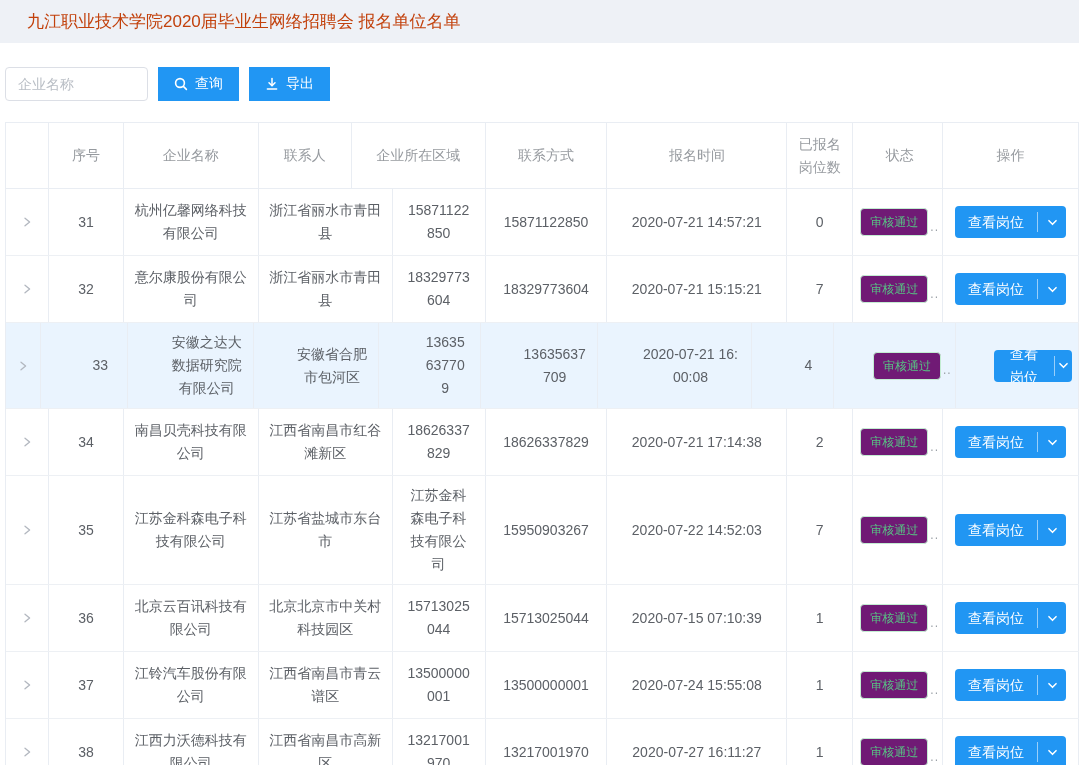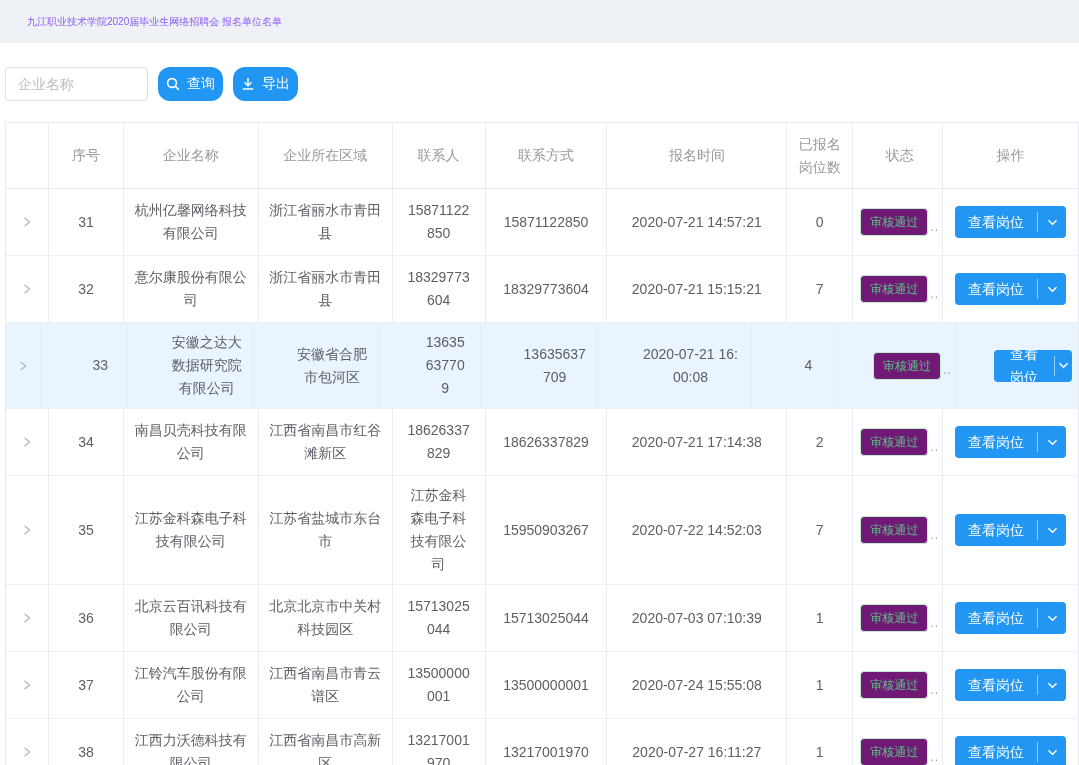--- a/index.html
+++ b/index.html
@@ -9,40 +9,40 @@
     font-family: "Liberation Sans", "DejaVu Sans", sans-serif;
   }
   
   .titlebar {
     height: 43px; width: 100%;
     background: #eef1f6;
     display: flex; align-items: center;
     padding-left: 27px;
   }
   .titlebar .title {
-    font-size: 10px; color: #8b5cf6;
+    font-size: 17px; color: #c2410c;
   }
   
   .toolbar {
     margin: 24px 0 0 5px;
     display: flex; align-items: center;
   }
   .company-input {
     width: 143px; height: 34px;
     border: 1px solid #dcdfe6; border-radius: 4px;
     padding: 0 12px; font-size: 14px; color: #5f6368;
     outline: none;
   }
   .company-input::placeholder { color: #b9bec5; }
   .btn {
     height: 34px; margin-left: 10px;
     display: inline-flex; align-items: center; justify-content: center;
-    gap: 7px; padding: 0 8px;
+    gap: 7px; padding: 0 16px;
     background: var(--accent); color: #ffffff;
-    border: none; border-radius: 12px;
+    border: none; border-radius: 0;
     font-size: 14px; cursor: pointer;
     font-family: inherit;
   }
   .btn svg { display: block; }
   
   .table {
     margin: 21px 0 0 5px;
     width: 1074px;
     border-top: 1px solid #e9edf3;
     border-left: 1px solid #e9edf3;
@@ -142,22 +142,22 @@
     <span>导出</span>
   </button>
 </div>
 
 <div class="table">
   <div class="thead">
     <div class="tr">
       <div class="th col-expand"></div>
       <div class="th col-seq">序号</div>
       <div class="th col-company">企业名称</div>
+      <div class="th col-contact">联系人</div>
       <div class="th col-region">企业所在区域</div>
-      <div class="th col-contact">联系人</div>
       <div class="th col-phone">联系方式</div>
       <div class="th col-time">报名时间</div>
       <div class="th col-positions">已报名岗位数</div>
       <div class="th col-status">状态</div>
       <div class="th col-action">操作</div>
     </div>
   </div>
   <div class="tbody">
   <div class="tr">
     <div class="td col-expand">
@@ -325,21 +325,21 @@
         <svg width="12" height="12" viewBox="0 0 12 12">
           <polyline points="4,2.2 8.6,6 4,9.8" fill="none" stroke="#b2b7bf" stroke-width="1.3" stroke-linecap="round" stroke-linejoin="round"></polyline>
         </svg>
       </span>
     </div>
     <div class="td col-seq">36</div>
     <div class="td col-company">北京云百讯科技有限公司</div>
     <div class="td col-region">北京北京市中关村科技园区</div>
     <div class="td col-contact">15713025044</div>
     <div class="td col-phone">15713025044</div>
-    <div class="td col-time">2020-07-03 07:10:39</div>
+    <div class="td col-time">2020-07-15 07:10:39</div>
     <div class="td col-positions">1</div>
     <div class="td col-status">
       <span class="status-badge">审核通过</span>
       <span class="status-more">..</span>
     </div>
     <div class="td col-action">
       <span class="split-button">
         <span class="split-main">查看岗位</span>
         <span class="split-divider"></span>
         <span class="split-caret">

